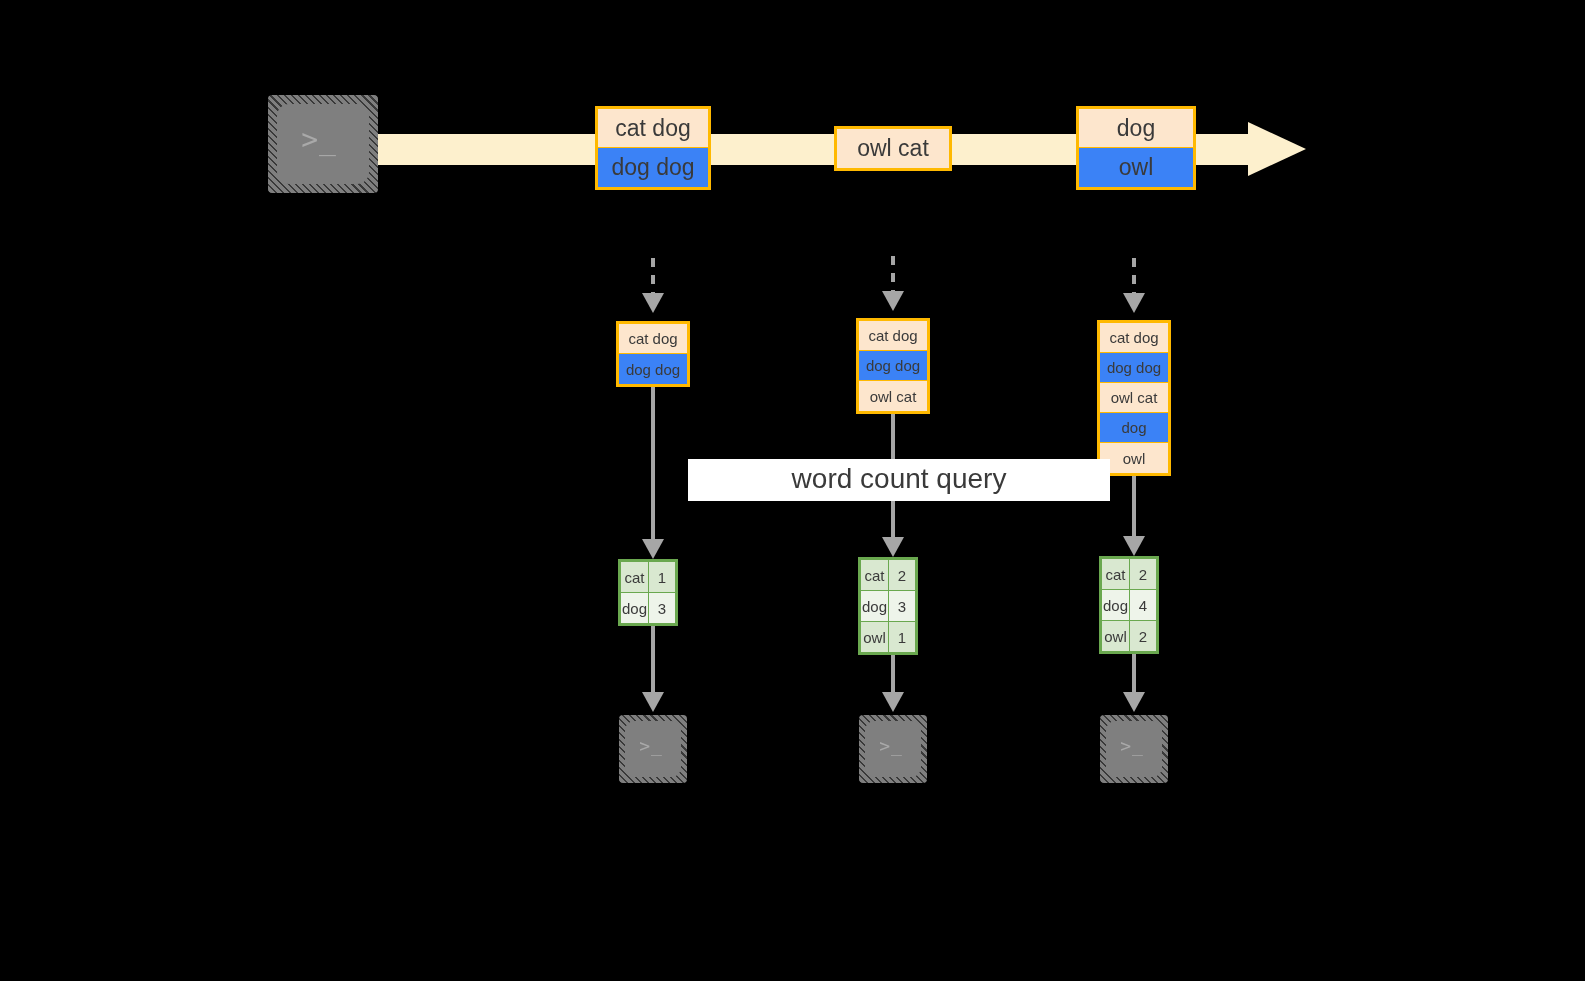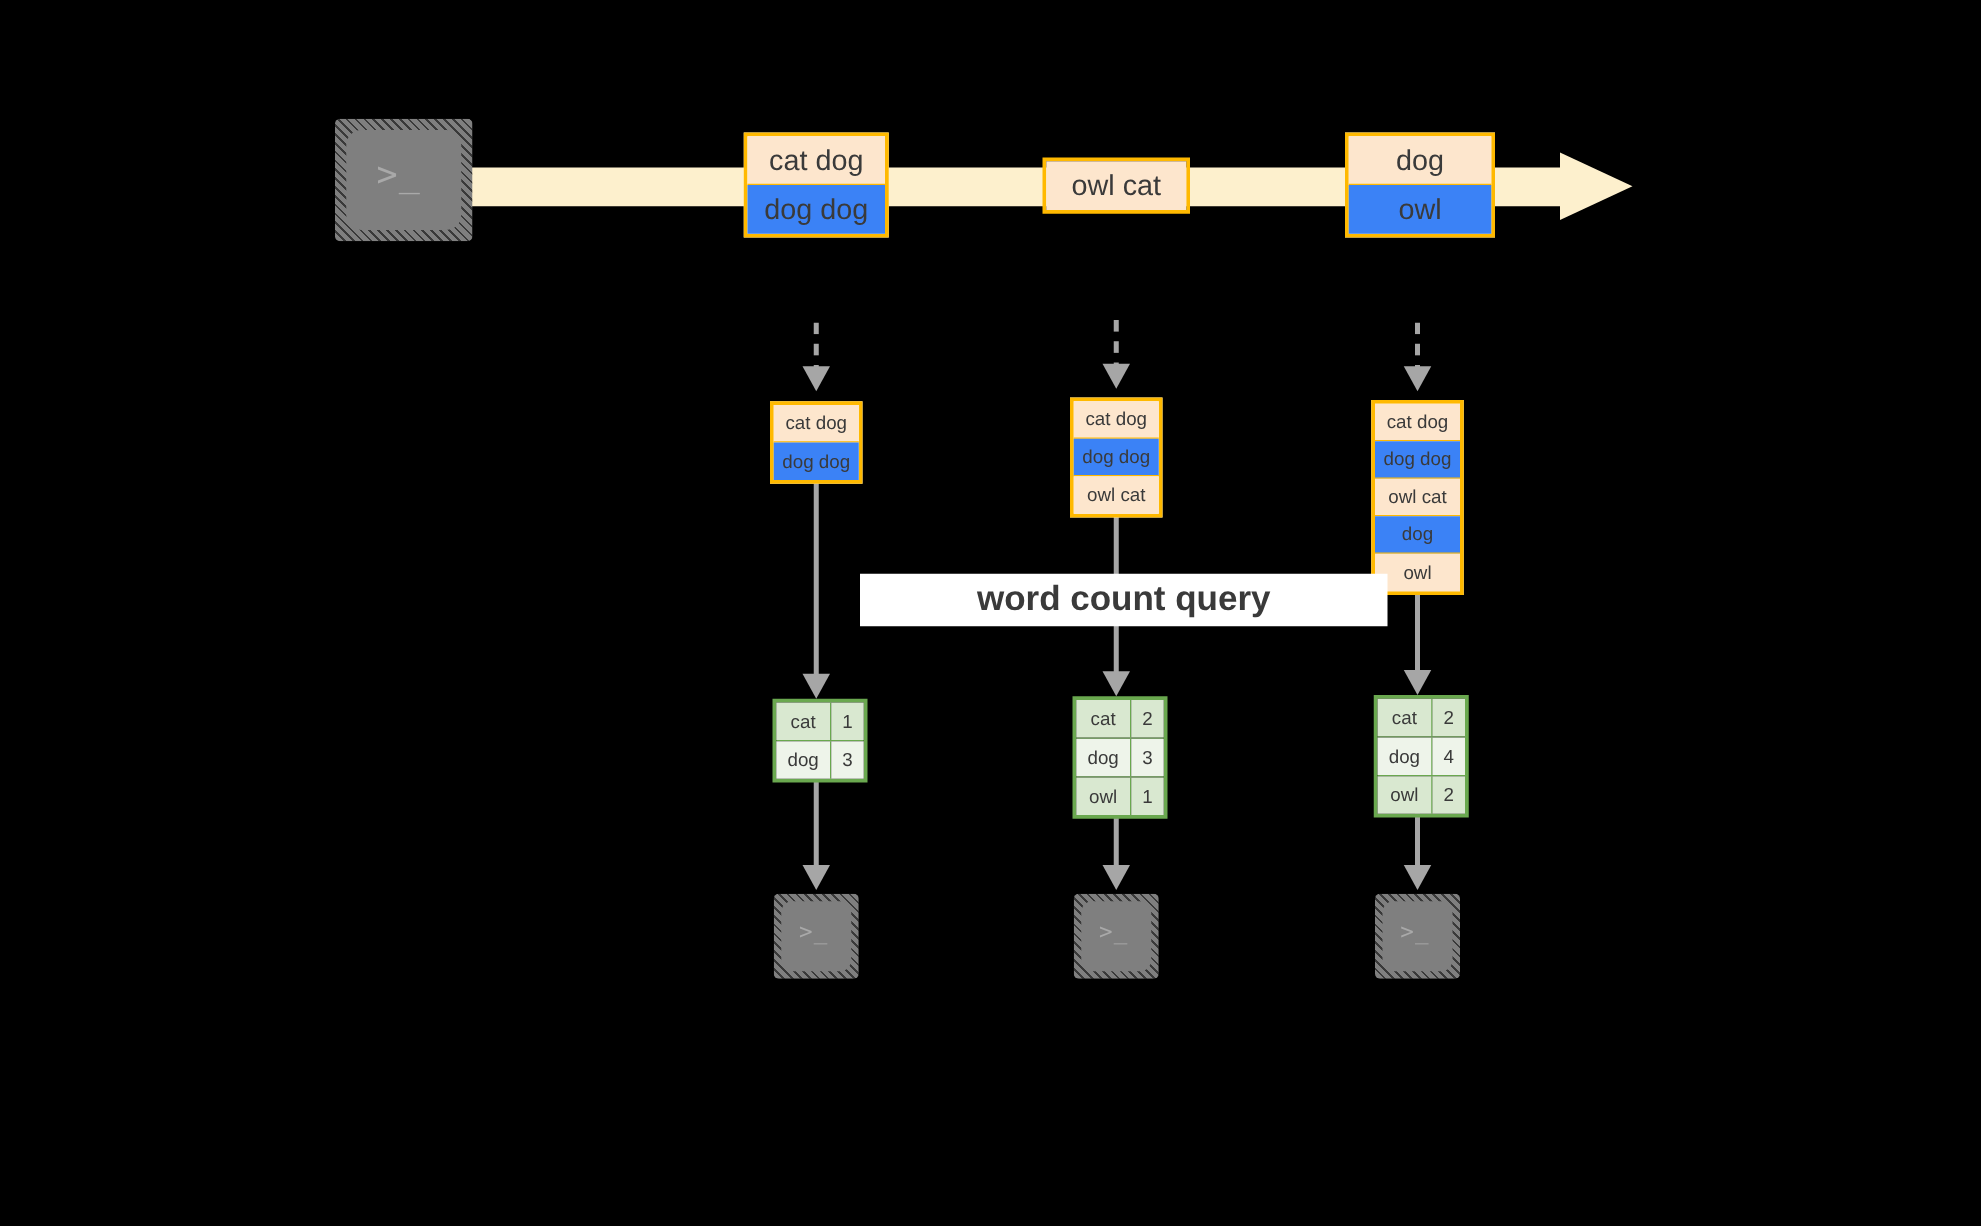--- a/index.html
+++ b/index.html
@@ -130,21 +130,21 @@
   .rtable .row:last-child { border-bottom: none; }
   .rtable .cell {
     box-sizing: border-box;
     display: flex;
     align-items: center;
     justify-content: center;
     font-size: 15px;
     white-space: nowrap;
   }
   .rtable .cell.key {
-    width: 44px;
+    width: 28px;
     border-right: 1.5px solid #6aa84f;
   }
   .rtable .cell.val { width: 26px; }
   .rtable .row.shade-a .cell { background: #d9e8d0; }
   .rtable .row.shade-b .cell { background: #eef4ea; }
 
   .res-1 { left: 618px; top: 559px; }
   .res-2 { left: 858px; top: 557px; }
   .res-3 { left: 1099px; top: 556px; }
 
@@ -174,21 +174,20 @@
   
   .query-band {
     position: absolute;
     left: 688px; top: 459px;
     width: 422px; height: 42px;
     background: #ffffff;
     z-index: 6;
     display: flex;
     align-items: center;
     justify-content: center;
-    font-weight: bold;
   }
   .query-band .qtext {
     font-size: 28px;
     color: #3a3a3a;
     white-space: nowrap;
     transform: translateY(-1px);
   }
 </style>
 </head>
 <body>

